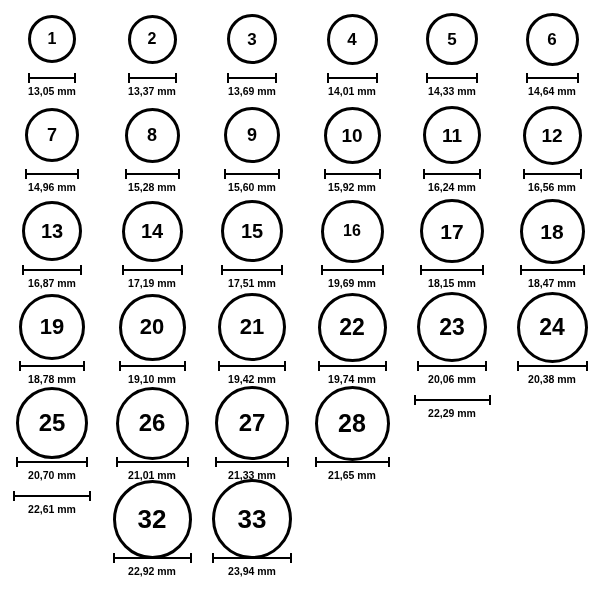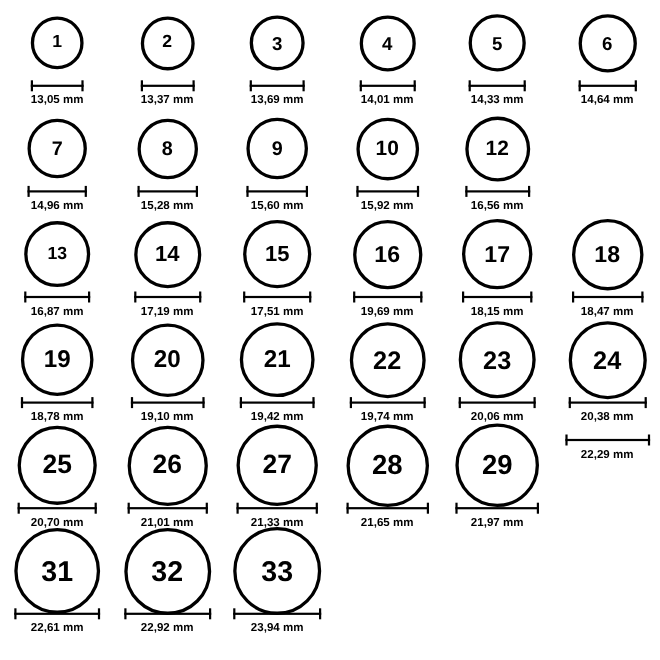--- a/index.html
+++ b/index.html
@@ -224,37 +224,50 @@
         </div>
         <div class="measure" style="width: 57px;">
           <div class="bar"></div>
           <div class="tick left"></div>
           <div class="tick right"></div>
         </div>
         <div class="mm">15,92 mm</div>
       </div>
       <div class="cell">
         <div class="ring-wrap">
+          <div class="ring" style="width: 58px; height: 58px;">
+            <span class="ring-num" style="font-size: 19px;">11</span>
+          </div>
+        </div>
+        <div class="measure" style="width: 58px;">
+          <div class="bar"></div>
+          <div class="tick left"></div>
+          <div class="tick right"></div>
+        </div>
+        <div class="mm">16,24 mm</div>
+      </div>
+      <div class="cell">
+        <div class="ring-wrap">
           <div class="ring" style="width: 59px; height: 59px;">
             <span class="ring-num" style="font-size: 19px;">12</span>
           </div>
         </div>
         <div class="measure" style="width: 59px;">
           <div class="bar"></div>
           <div class="tick left"></div>
           <div class="tick right"></div>
         </div>
         <div class="mm">16,56 mm</div>
       </div>
     </div>
     <div class="row">
       <div class="cell">
         <div class="ring-wrap">
           <div class="ring" style="width: 60px; height: 60px;">
-            <span class="ring-num" style="font-size: 16px;">13</span>
+            <span class="ring-num" style="font-size: 20px;">13</span>
           </div>
         </div>
         <div class="measure" style="width: 60px;">
           <div class="bar"></div>
           <div class="tick left"></div>
           <div class="tick right"></div>
         </div>
         <div class="mm">16,87 mm</div>
       </div>
       <div class="cell">
@@ -279,21 +292,21 @@
         <div class="measure" style="width: 62px;">
           <div class="bar"></div>
           <div class="tick left"></div>
           <div class="tick right"></div>
         </div>
         <div class="mm">17,51 mm</div>
       </div>
       <div class="cell">
         <div class="ring-wrap">
           <div class="ring" style="width: 63px; height: 63px;">
-            <span class="ring-num" style="font-size: 21px;">16</span>
+            <span class="ring-num" style="font-size: 16px;">16</span>
           </div>
         </div>
         <div class="measure" style="width: 63px;">
           <div class="bar"></div>
           <div class="tick left"></div>
           <div class="tick right"></div>
         </div>
         <div class="mm">19,69 mm</div>
       </div>
       <div class="cell">
@@ -450,48 +463,30 @@
           </div>
         </div>
         <div class="measure" style="width: 75px;">
           <div class="bar"></div>
           <div class="tick left"></div>
           <div class="tick right"></div>
         </div>
         <div class="mm">21,65 mm</div>
       </div>
       <div class="cell">
-        <div class="ring-wrap">
-          <div class="ring" style="width: 76px; height: 76px;">
-            <span class="ring-num" style="font-size: 25px;">29</span>
-          </div>
-        </div>
-        <div class="measure" style="width: 76px;">
-          <div class="bar"></div>
-          <div class="tick left"></div>
-          <div class="tick right"></div>
-        </div>
-        <div class="mm">21,97 mm</div>
-      </div>
-      <div class="cell">
         <div class="measure" style="width: 77px;">
           <div class="bar"></div>
           <div class="tick left"></div>
           <div class="tick right"></div>
         </div>
         <div class="mm">22,29 mm</div>
       </div>
     </div>
     <div class="row">
       <div class="cell">
-        <div class="ring-wrap">
-          <div class="ring" style="width: 78px; height: 78px;">
-            <span class="ring-num" style="font-size: 26px;">31</span>
-          </div>
-        </div>
         <div class="measure" style="width: 78px;">
           <div class="bar"></div>
           <div class="tick left"></div>
           <div class="tick right"></div>
         </div>
         <div class="mm">22,61 mm</div>
       </div>
       <div class="cell">
         <div class="ring-wrap">
           <div class="ring" style="width: 79px; height: 79px;">

